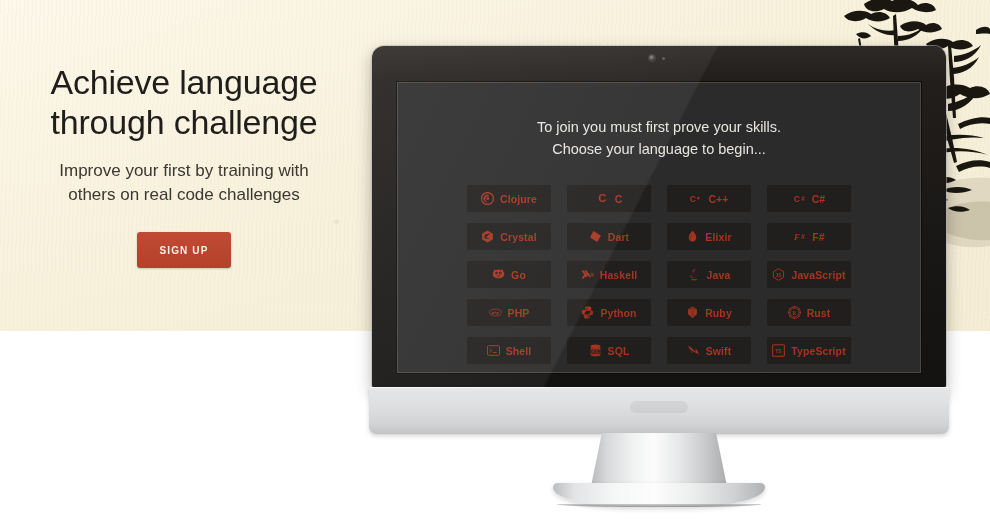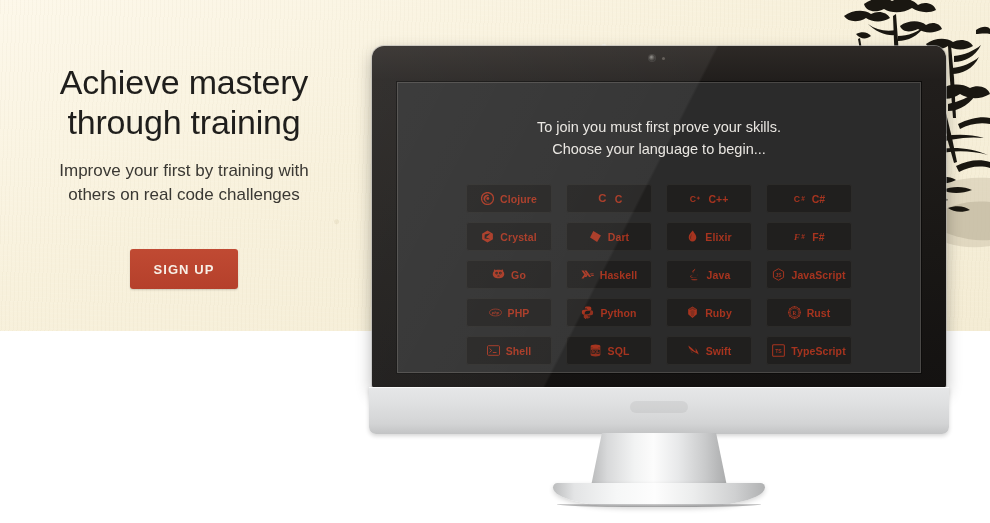--- a/index.html
+++ b/index.html
@@ -71,26 +71,26 @@
   }
   #subhead {
     margin-top: 17px;
     font-size: 17px;
     line-height: 24px;
     color: #3a3833;
     padding: 0 38px;
   }
   #signup-button {
     display: inline-block;
-    margin-top: 42px;
+    margin-top: 25px;
     padding: 13px 23px 12px;
     background: #bb4430;
     background: linear-gradient(180deg,#c04a33 0%, #b5402b 100%);
     color: #f7efe6;
-    font-size: 13px;
+    font-size: 10px;
     letter-spacing: 1.1px;
     font-weight: 600;
     border: none;
     border-radius: 3px;
     cursor: pointer;
     box-shadow: 0 1px 2px rgba(0,0,0,.18);
     font-family: "Liberation Sans", sans-serif;
   }
 
   
@@ -293,21 +293,21 @@
         <path d="M98 260 C104 257 111 258 114 261 C109 264 102 263 98 260 Z"></path>
 
         <path d="M84 86 C90 82 96 82 99 85 C94 88 88 89 84 86 Z"></path>
         <path d="M88 88 L90 98 L88 98 L86 89 Z"></path>
         <path d="M146 30 C152 26 158 26 160 29 L160 34 C155 33 149 34 146 34 Z"></path>
       </g>
     </svg>
   </div>
 
   <div id="copy">
-    <h1 id="headline">Achieve mastery through training</h1>
+    <h1 id="headline">Achieve language through challenge</h1>
     <p id="subhead">Improve your first by training with others on real code challenges</p>
     <button id="signup-button">SIGN UP</button>
   </div>
 
   <div id="monitor">
 
     <div id="bezel">
       <div id="bezel-sheen"></div>
 
       <div id="webcam">

